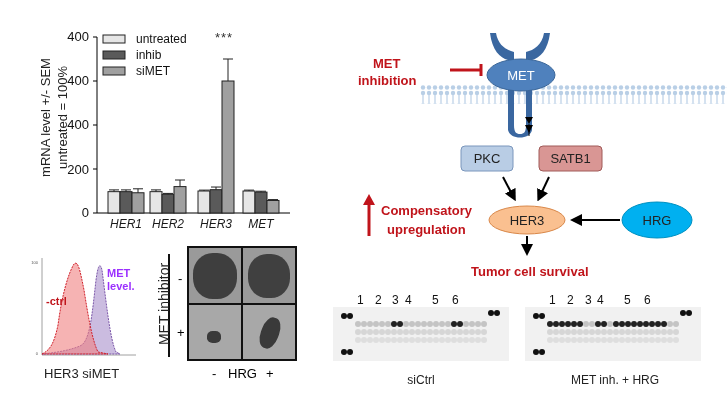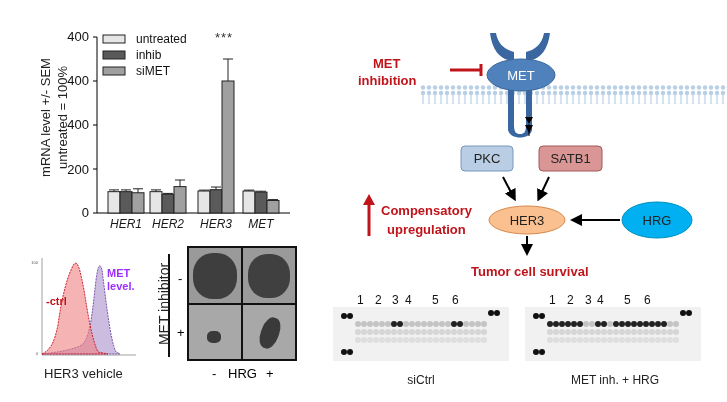--- a/index.html
+++ b/index.html
@@ -91,21 +91,21 @@
   <line x1="42" y1="115" x2="136" y2="115" stroke="#888" stroke-width="0.8"></line>
   <line x1="42" y1="18" x2="42" y2="115" stroke="#888" stroke-width="0.8"></line>
   <path d="M42,114 C60,112 70,110 80,106 C90,102 92,75 96,40 C98,25 100,22 102,30 C106,60 110,100 116,112 L120,114 Z" fill="#b9a6d6" fill-opacity="0.75" stroke="#7a55a8" stroke-dasharray="2,1"></path>
   <path d="M42,114 C50,110 54,104 58,85 C62,55 68,34 74,24 C78,20 80,30 84,50 C88,75 92,100 98,112 L108,114 Z" fill="#f08080" fill-opacity="0.6" stroke="#d0202a" stroke-dasharray="2,1"></path>
   <text x="38" y="24" font-size="4" fill="#555" text-anchor="end">100</text>
   <text x="38" y="115" font-size="4" fill="#555" text-anchor="end">0</text>
 </svg>
 <div class="abs red" style="left:46px;top:267px;font-size:11px;margin-top:28px;">-ctrl</div>
 <div class="abs" style="left:107px;top:267px;font-size:11px;color:#9b30ff;font-weight:bold;">MET</div>
 <div class="abs" style="left:107px;top:280px;font-size:11px;color:#9b30ff;font-weight:bold;">level.</div>
-<div class="abs" style="left:44px;top:366px;font-size:13px;color:#222;">HER3 vehicle</div>
+<div class="abs" style="left:44px;top:366px;font-size:13px;color:#222;">HER3 siMET</div>
 
 <div class="abs" style="left:168px;top:254px;width:2px;height:103px;background:#111;"></div>
 <div class="ylab" style="left:104px;top:296px;width:120px;font-size:14px;">MET inhibitor</div>
 <div class="abs" style="left:178px;top:271px;font-size:13px;">-</div>
 <div class="abs" style="left:177px;top:325px;font-size:13px;">+</div>
 <div class="abs" style="left:187px;top:246px;width:110px;height:115px;background:#111;">
   <div class="abs" style="left:2px;top:2px;width:52px;height:55px;background:#9a9a9a;">
       <div class="abs" style="left:4px;top:5px;width:44px;height:46px;border-radius:45%;background:#3e3e3e;"></div>
     </div>
   <div class="abs" style="left:56px;top:2px;width:52px;height:55px;background:#9a9a9a;">

